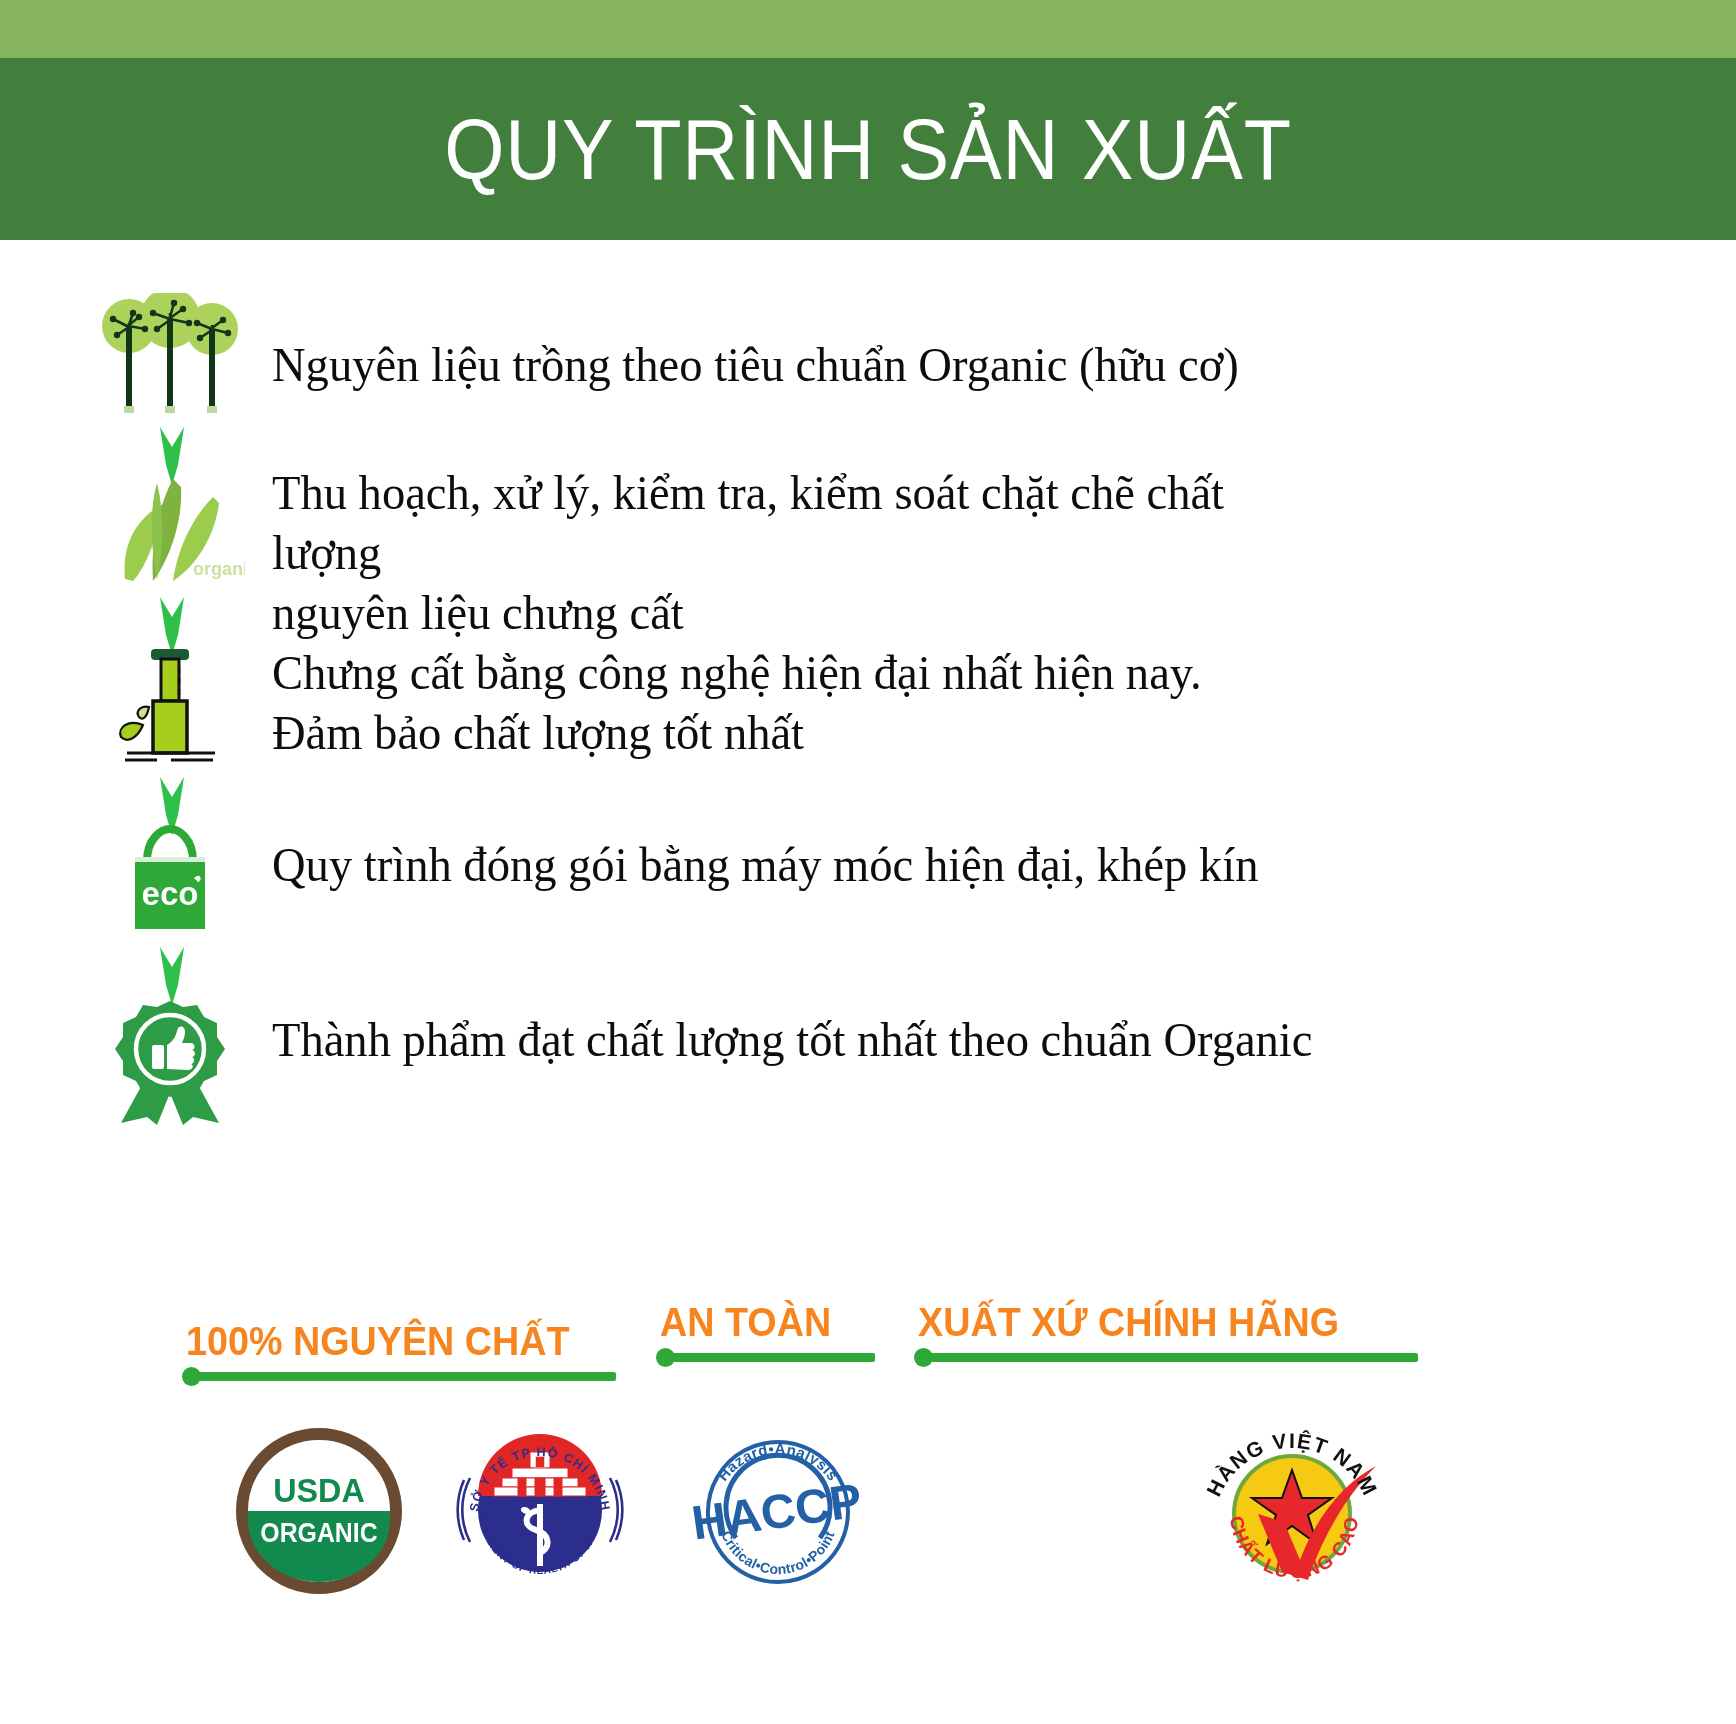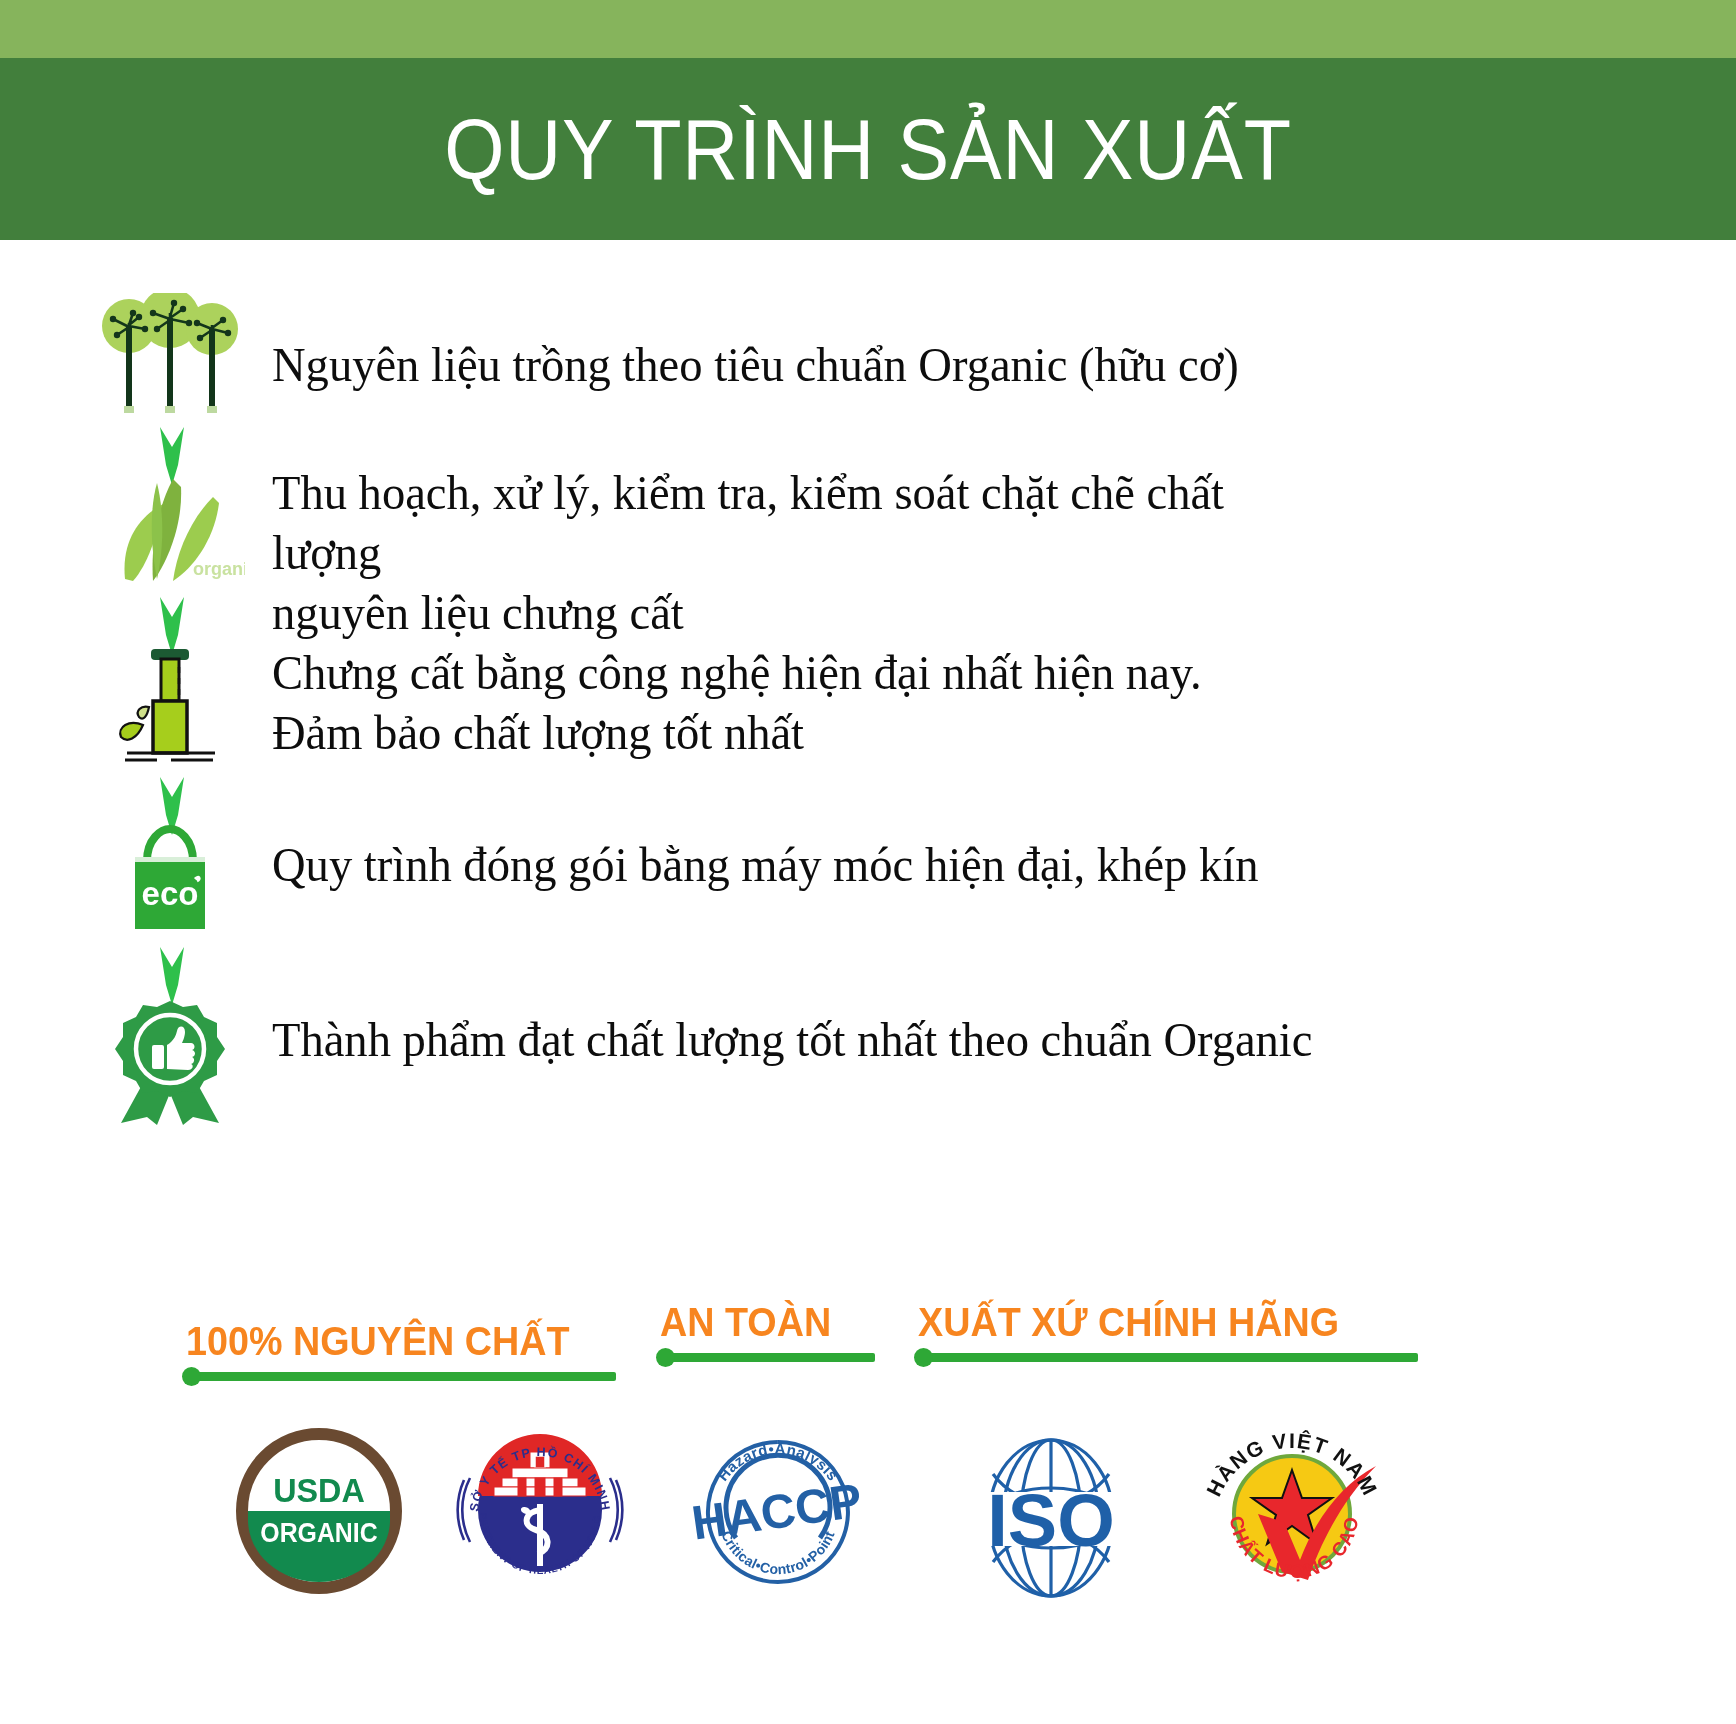--- a/index.html
+++ b/index.html
@@ -337,37 +337,20 @@
           <textPath href="#hcTop" startOffset="50%" text-anchor="middle">Hazard•Analysis</textPath>
         </text>
         <text font-family="Liberation Sans, sans-serif" font-size="14" font-weight="bold" fill="#2360A5" letter-spacing="0.3">
           <textPath href="#hcBot" startOffset="50%" text-anchor="middle">Critical•Control•Point</textPath>
         </text>
         <text x="86" y="102" text-anchor="middle" font-family="Liberation Sans, sans-serif" font-size="48" font-weight="bold" fill="#2360A5" transform="rotate(-8 86 94)">HACCP</text>
       </svg>
     </div>
   </div>
 
-  <div class="logo" style="left:962px;top:14px;">
-    <div class="iso-wrap">
-      <svg width="178" height="168" viewBox="0 0 178 168">
-        <g fill="none" stroke="#1F60A8" stroke-width="3.2">
-          <ellipse cx="89" cy="84" rx="62" ry="78"></ellipse>
-          <ellipse cx="89" cy="84" rx="30" ry="78"></ellipse>
-          <ellipse cx="89" cy="84" rx="48" ry="78"></ellipse>
-          <line x1="89" y1="6" x2="89" y2="162"></line>
-          <path d="M31 40 A72 72 0 0 0 147 40"></path>
-          <path d="M31 128 A72 72 0 0 1 147 128"></path>
-          <ellipse cx="89" cy="84" rx="62" ry="30"></ellipse>
-        </g>
-        <rect x="16" y="58" width="146" height="54" fill="#ffffff"></rect>
-        <text x="89" y="112" text-anchor="middle" font-family="Liberation Sans, sans-serif" font-size="74" font-weight="bold" fill="#1F60A8">ISO</text>
-      </svg>
-    </div>
-  </div>
 
   <div class="logo" style="left:1196px;top:2px;">
     <div class="hvn-wrap">
       <svg width="200" height="176" viewBox="0 0 200 176">
         <defs>
           <path id="hvnTop" d="M18 104 A78 78 0 0 1 174 104" fill="none"></path>
           <path id="hvnBot" d="M34 92 A64 64 0 0 0 162 92" fill="none"></path>
         </defs>
         <circle cx="96" cy="92" r="58" fill="#F6C913" stroke="#6FA83C" stroke-width="4"></circle>
         <path d="M96 48 L106 76 L136 76 L112 93 L121 122 L96 104 L71 122 L80 93 L56 76 L86 76 Z" fill="#E8272C" stroke="#111" stroke-width="2"></path>

